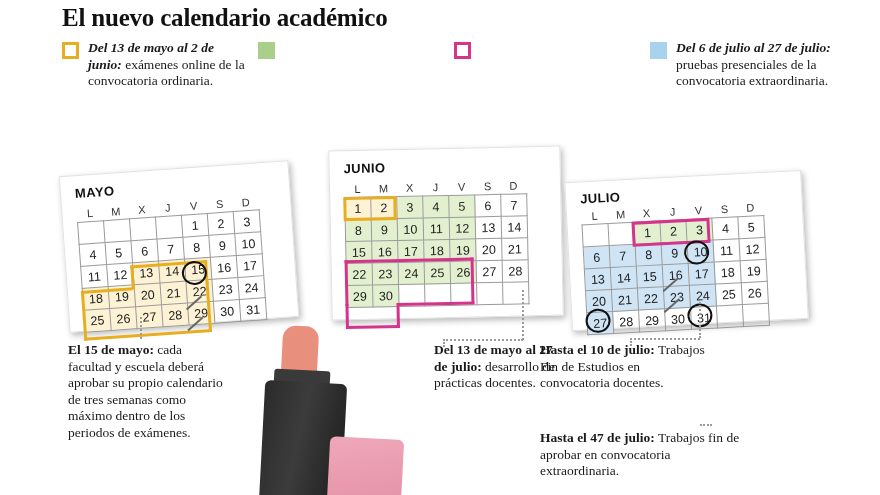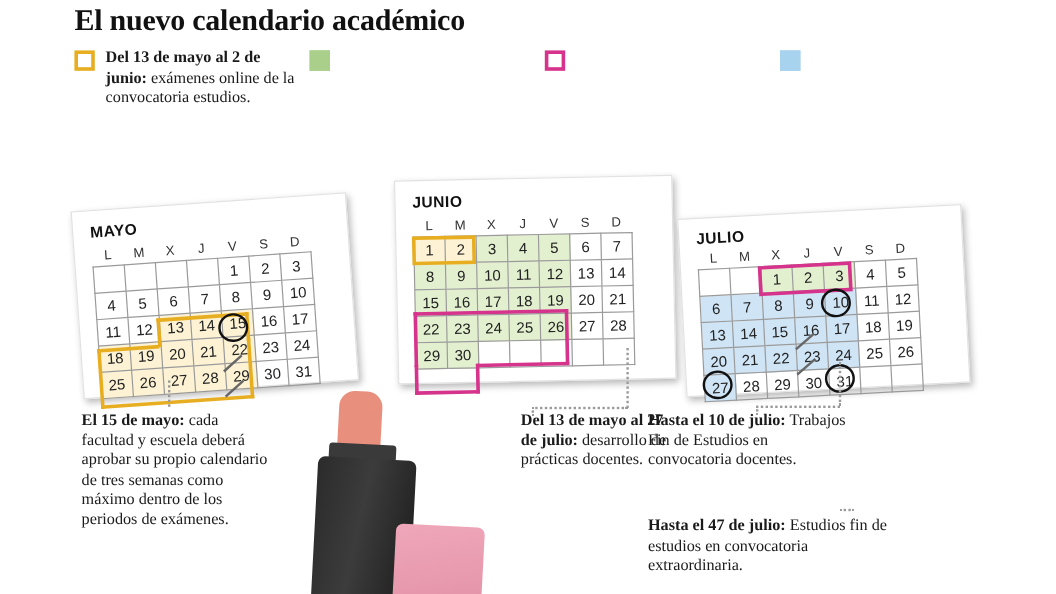--- a/index.html
+++ b/index.html
@@ -25,21 +25,21 @@
   }
   .legend-item{width:196px;display:flex;align-items:flex-start;gap:9px;}
   .legend-swatch{
     width:17px;height:17px;flex:0 0 17px;margin-top:2px;
     border:3px solid #000;background:#fff;box-sizing:border-box;
   }
   .legend-text{
     font-size:13.5px;line-height:16.5px;font-family:"Liberation Serif", serif;
     color:#1a1a1a;max-width:160px;
   }
-  .legend-text b{font-weight:bold;}
+  .legend-text b{font-weight:bold;font-style:italic;}
   
   .cal{
     position:absolute;background:#fff;
     box-shadow:2px 3px 6px rgba(0,0,0,0.28);
     border:1px solid #e2e2e2;
   }
   .cal-name{
     font-family:"Liberation Sans", sans-serif;
     font-weight:bold;font-size:13px;letter-spacing:0.4px;color:#111;
   }
@@ -97,33 +97,34 @@
 </style>
 </head>
 <body>
 
 <div class="title">El nuevo calendario académico</div>
 
 <div class="legend">
 
   <div class="legend-item">
     <span class="legend-swatch" style="border-color:#e8ae22;"></span>
-    <span class="legend-text"><b>Del 13 de mayo al 2 de junio:</b><span> exámenes online de la convocatoria estudios.</span></span>
+    <span class="legend-text"><b>Del 13 de mayo al 2 de junio:</b><span> exámenes online de la convocatoria ordinaria.</span></span>
   </div>
 
   <div class="legend-item">
     <span class="legend-swatch" style="border-color:#a9cf8a;background:#a9cf8a;"></span>
   </div>
 
   <div class="legend-item">
     <span class="legend-swatch" style="border-color:#d6338c;"></span>
   </div>
 
   <div class="legend-item">
     <span class="legend-swatch" style="border-color:#a8d3ef;background:#a8d3ef;"></span>
+    <span class="legend-text"><b>Del 6 de julio al 27 de julio:</b><span> pruebas presenciales de la convocatoria extraordinaria.</span></span>
   </div>
 </div>
 
 <div class="cal" style="left:64px;top:168px;width:228px;height:155px;transform:rotate(-4deg);">
   <div class="cal-name" style="position:absolute;left:14px;top:10px;">MAYO</div>
   <table class="grid" style="position:absolute;left:14px;top:30px;">
     <tbody>
         <tr>
       <th>L</th>
       <th>M</th>
@@ -345,21 +346,21 @@
 
 <div class="note" style="left:390px;top:342px;width:135px;margin-left:44px;">
   <b>Del 13 de mayo al 27 de julio:</b><span> desarrollo de prácticas docentes.</span>
 </div>
 
 <div class="note" style="left:540px;top:342px;width:170px;">
   <b>Hasta el 10 de julio:</b><span> Trabajos Fin de Estudios en convocatoria docentes.</span>
 </div>
 
 <div class="note" style="left:540px;top:430px;width:200px;">
-  <b>Hasta el 47 de julio:</b><span> Estudios fin de estudios en convocatoria extraordinaria.</span>
+  <b>Hasta el 47 de julio:</b><span> Trabajos fin de aprobar en convocatoria extraordinaria.</span>
 </div>
 
 <div class="marker">
   <div class="tip"></div>
   <div class="neck"></div>
   <div class="body"></div>
   <div class="cap"></div>
 </div>
 
 </body></html>

